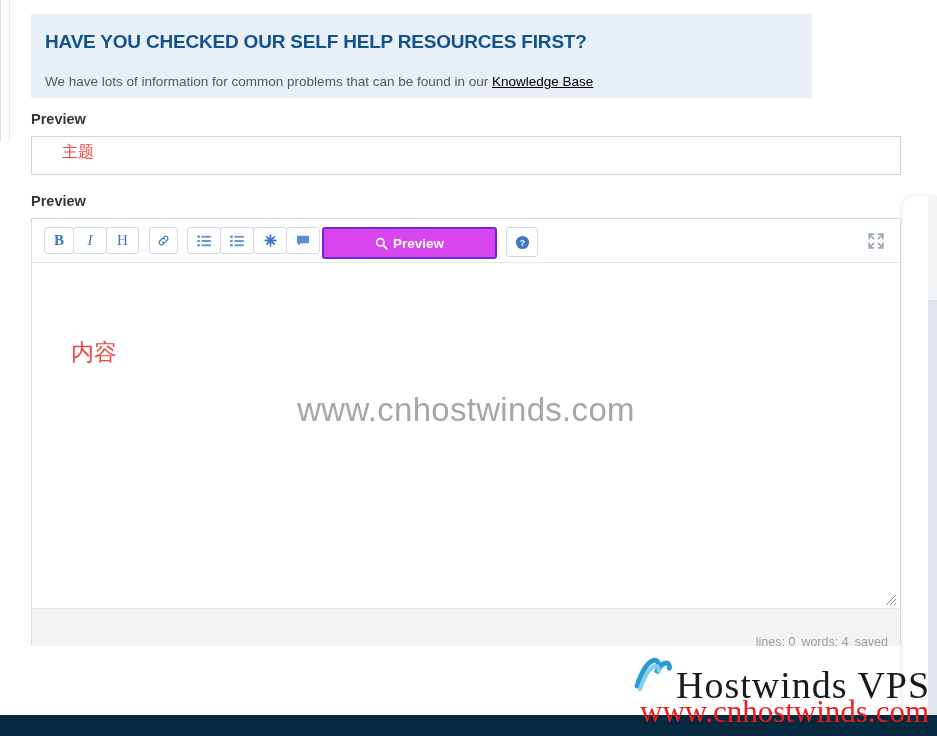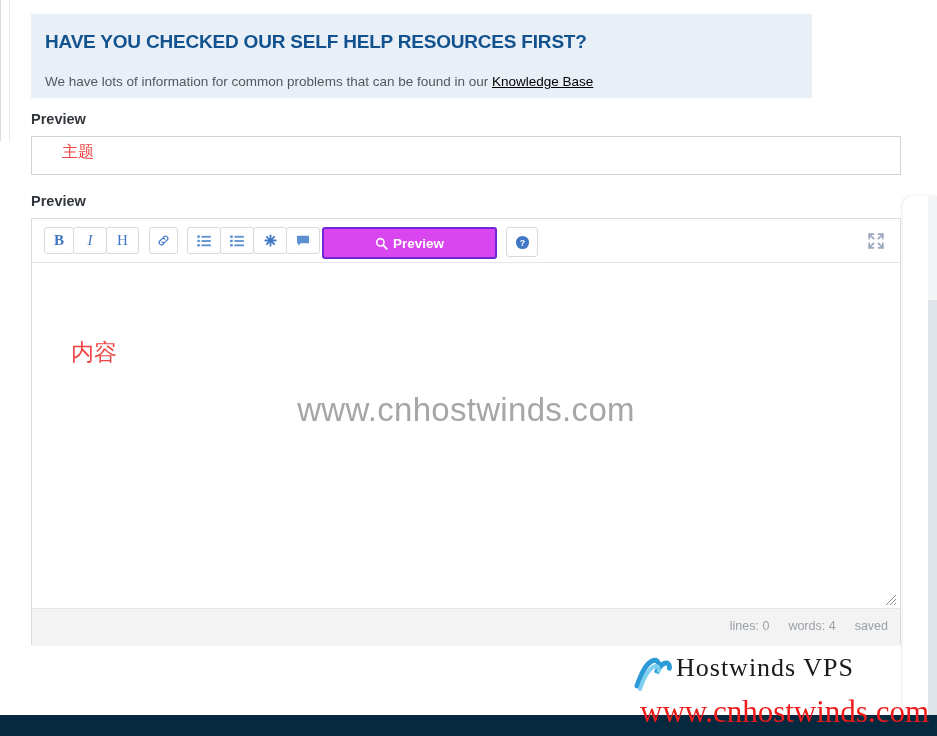--- a/index.html
+++ b/index.html
@@ -246,25 +246,25 @@
   }
   .statusbar {
     position: relative;
     height: 37px;
     background: #f3f3f3;
     border-top: 1px solid #e2e5e9;
   }
   .status-items {
     position: absolute;
     right: 12px;
-    top: 10px;
+    top: 26px;
     font-size: 12.5px;
     color: #9aa0a6;
     display: flex;
-    gap: 19px;
+    gap: 6px;
   }
 
   
   .submit-btn {
     position: absolute;
     left: 361px;
     top: 664px;
     width: 208px;
     height: 34px;
     background: #4cbb52;
@@ -300,23 +300,23 @@
   .hw-logo {
     position: absolute;
     left: 0px;
     top: 3px;
     width: 46px;
     height: 40px;
   }
   .hw-title {
     position: absolute;
     left: 42px;
-    top: 0px;
+    top: 10px;
     font-family: "Liberation Serif", serif;
-    font-size: 26px;
+    font-size: 38px;
     color: #1a1a1a;
     letter-spacing: 1px;
     white-space: nowrap;
   }
   .hw-url {
     position: absolute;
     left: 6px;
     top: 41px;
     font-family: "Liberation Serif", serif;
     font-size: 31px;

